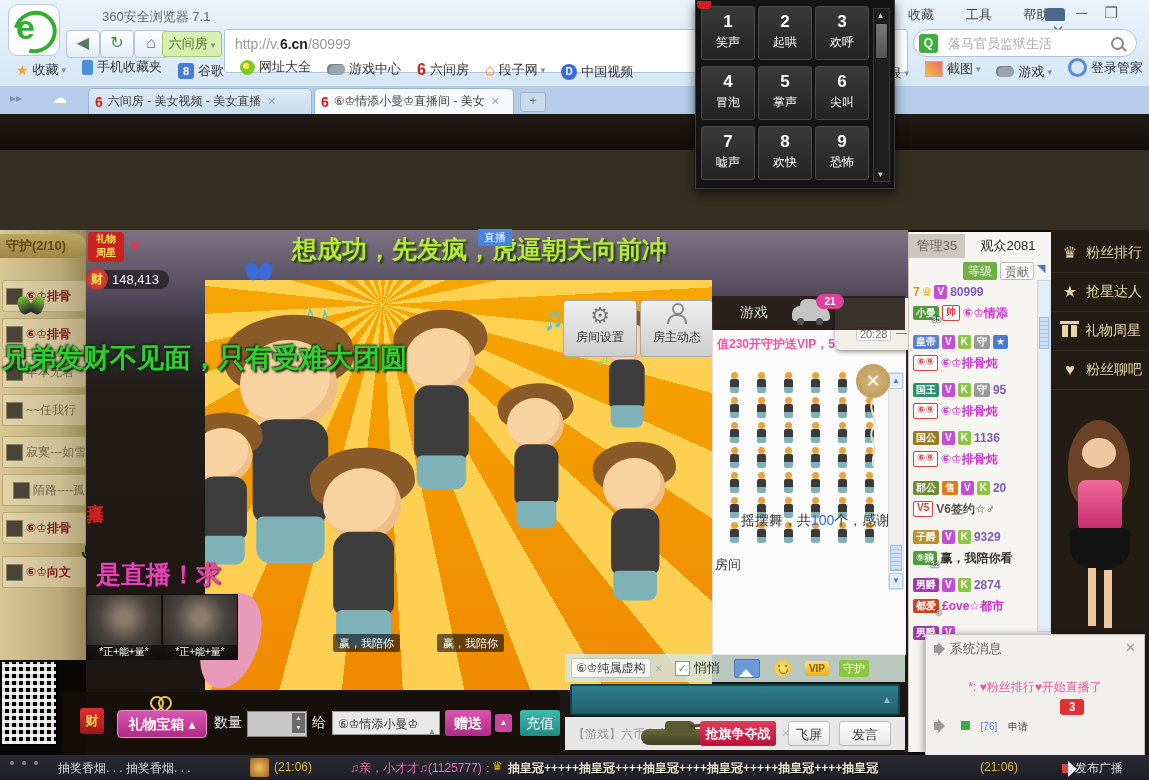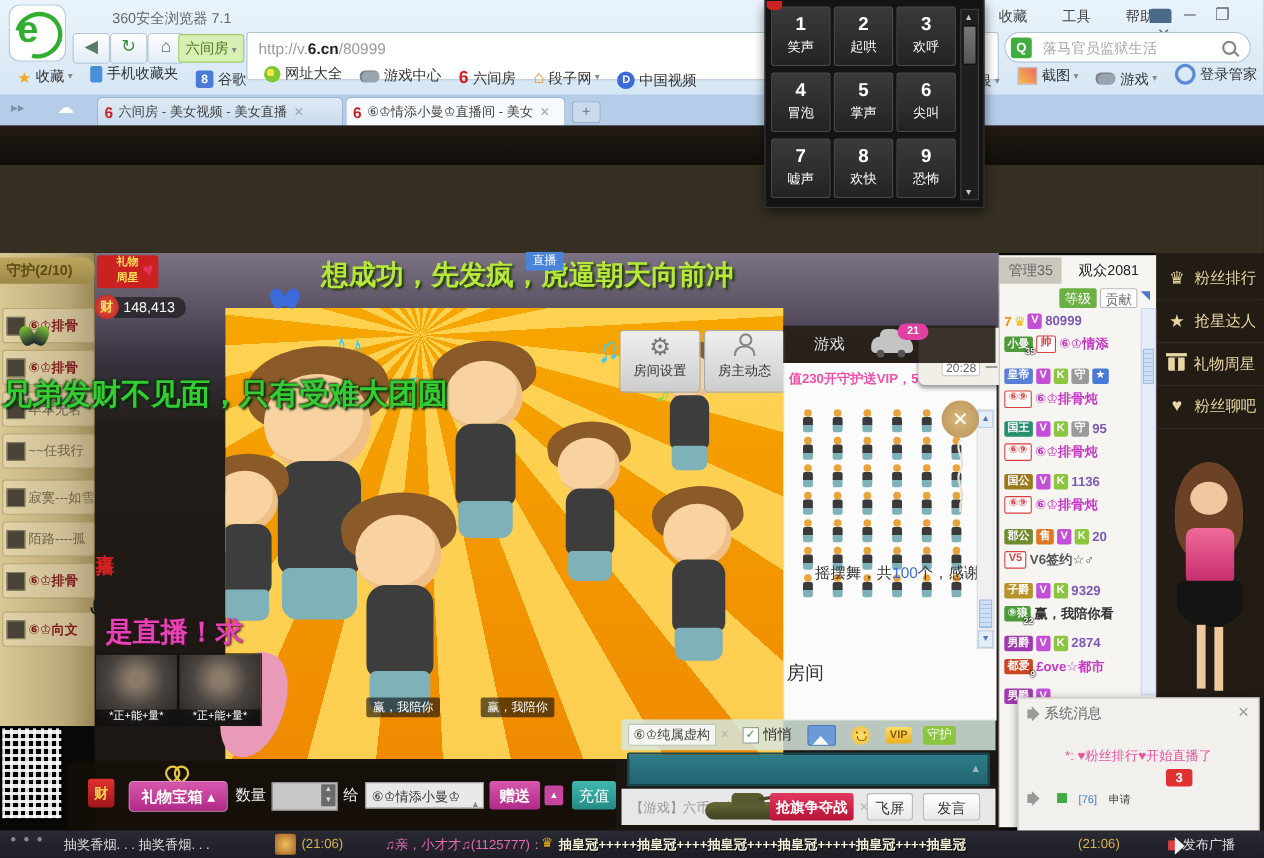--- a/index.html
+++ b/index.html
@@ -111,21 +111,21 @@
   .dancer .face{position:absolute;left:0;top:0;width:54px;height:50px;background:#f8d2a0;border-radius:50%;box-shadow:inset -4px -5px 0 rgba(220,160,90,.35);}
   .dancer .body{position:absolute;left:7px;top:44px;width:42px;height:58px;background:#3d3d3d;border-radius:12px 12px 8px 8px;}
   .dancer .pants{position:absolute;left:9px;top:98px;width:38px;height:26px;background:#7fb2b8;border-radius:4px 4px 8px 8px;}
   .blob{left:203px;top:592px;width:56px;height:98px;background:#e89ab8;border-radius:50% 42% 58% 40%;transform:rotate(12deg);z-index:2;}
   .bfly{position:relative;width:26px;height:18px;}
   .bfly:before,.bfly:after{content:"";position:absolute;top:0;width:13px;height:18px;border-radius:60% 60% 40% 40%;}
   .bfly:before{left:0;transform:rotate(-25deg);}
   .bfly:after{right:0;transform:rotate(25deg);}
   .bfly.blue:before,.bfly.blue:after{background:#3a6bd8;}
   .bfly.green:before,.bfly.green:after{background:linear-gradient(#7ec832,#223);}
-  .weekbadge{left:88px;top:232px;width:56px;height:30px;background:#cc2121;border-radius:3px;color:#ffe05a;font-size:10px;font-weight:bold;text-align:center;line-height:14px;z-index:4;}
+  .weekbadge{left:88px;top:232px;width:36px;height:30px;background:#cc2121;border-radius:3px;color:#ffe05a;font-size:10px;font-weight:bold;text-align:center;line-height:14px;z-index:4;}
   .lips{left:130px;top:236px;color:#e03557;font-size:17px;z-index:4;transform:rotate(-12deg);}
   .wealth-c{left:86px;top:268px;width:22px;height:22px;background:radial-gradient(#e85a4a,#b81c1c);border-radius:50%;color:#ffe05a;font-size:12px;font-weight:bold;text-align:center;line-height:22px;z-index:4;}
   .wealth-p{left:104px;top:270px;height:19px;background:rgba(20,20,20,.62);border-radius:0 9px 9px 0;color:#fff;font-size:13px;line-height:19px;padding:0 10px 0 8px;z-index:3;}
   .greentxt{left:292px;top:233px;font-size:25px;font-weight:bold;color:#b5e838;text-shadow:2px 2px 2px #243a08;z-index:4;white-space:nowrap;}
   .livebadge{left:478px;top:229px;width:34px;height:17px;background:#4a84d8;color:#fff;font-size:11px;text-align:center;line-height:17px;z-index:5;}
   .sidetext{left:84px;top:490px;writing-mode:vertical-rl;color:#d02020;font-weight:bold;font-size:17px;letter-spacing:2px;z-index:4;}
   .pinktext{left:96px;top:558px;font-size:25px;font-weight:bold;color:#e743b5;text-shadow:1px 1px 2px #3a0a2a;z-index:4;white-space:nowrap;}
   .mic{left:82px;top:543px;width:14px;height:24px;z-index:5;}
   .mic:before{content:"";display:block;margin:0 auto;width:9px;height:14px;background:#1a1a1a;border-radius:5px;}
   .mic:after{content:"";display:block;width:13px;height:7px;border:2px solid #1a1a1a;border-top:none;border-radius:0 0 9px 9px;margin-top:-5px;box-sizing:border-box;}
@@ -153,21 +153,21 @@
   
   .chatpanel{left:712px;top:330px;width:193px;height:325px;background:#fbfbfb;border-left:1px solid #ddd;z-index:4;overflow:hidden;}
   .vipnotice{position:absolute;left:4px;top:6px;width:186px;color:#f050a8;font-size:12px;font-weight:bold;white-space:nowrap;overflow:hidden;}
   .emotes{position:absolute;left:14px;top:42px;width:164px;display:flex;flex-wrap:wrap;}
   .md{width:15px;height:22px;position:relative;margin:0 12px 3px 0;}
   .md:nth-child(6n){margin-right:0;}
   .md:before{content:"";position:absolute;top:0;left:4px;width:7px;height:7px;border-radius:50%;background:#e8a33c;}
   .md:after{content:"";position:absolute;top:7px;left:3px;width:9px;height:14px;background:linear-gradient(#3a3a3a 55%,#7fb2b8 55%);border-radius:2px;}
   .giftmsg{position:absolute;left:28px;top:182px;font-size:14px;color:#333;white-space:nowrap;}
   .giftmsg .num{color:#3a6bd8;}
-  .roomlbl{position:absolute;left:2px;top:226px;font-size:17px;color:#333;margin-top:44px;}
+  .roomlbl{position:absolute;left:2px;top:226px;font-size:13px;color:#333;}
   .cscroll{position:absolute;right:2px;top:42px;width:14px;height:216px;background:#f0f0f0;border:1px solid #ddd;}
   .cs-btn{position:absolute;left:0;width:12px;height:14px;background:#e4edf8;border:1px solid #b8cce4;color:#4a7ac8;font-size:8px;text-align:center;line-height:13px;}
   .cs-thumb{position:absolute;left:1px;width:10px;height:24px;background:repeating-linear-gradient(#cfe0f5 0 3px,#a8c4e8 3px 4px);border:1px solid #a0bcdc;}
   
   .chattools{left:565px;top:654px;width:340px;height:28px;background:rgba(214,230,222,.85);z-index:6;display:flex;align-items:center;}
   .recipchip{background:rgba(250,250,250,.85);border:1px solid #b8c8c0;border-radius:2px;font-size:12px;color:#444;line-height:18px;padding:0 4px;margin-left:6px;white-space:nowrap;}
   .tinyx{color:#a8b4ae;font-size:10px;margin:0 4px;}
   .cb{width:13px;height:13px;background:#fff;border:1px solid #8a9a8a;color:#3f9b3f;font-size:11px;line-height:13px;text-align:center;margin:0 4px 0 8px;}
   .quiet{font-size:13px;color:#333;}
   .imgico{width:24px;height:17px;background:#6a9ad8;border:1px solid #4a7ab8;border-radius:2px;margin-left:14px;position:relative;overflow:hidden;}
@@ -681,21 +681,21 @@
           <span class="gname">卒本无名</span>
         </div>
         <div class="gitem" style="top: 164px;">
           <span class="gava"></span>
           <span class="gname">~~任我行</span>
         </div>
         <div class="gitem" style="top: 206px;">
           <span class="gava"></span>
           <span class="gname">寂寞---如雪</span>
         </div>
-        <div class="gitem" style="top: 244px;">
+        <div class="gitem" style="top: 244px; justify-content: flex-end;">
           <span class="gava"></span>
           <span class="gname">陌路----孤</span>
         </div>
         <div class="gitem" style="top: 282px;">
           <span class="gava"></span>
           <span class="gname-vip">⑥♔排骨</span>
         </div>
         <div class="gitem" style="top: 326px;">
           <span class="gava"></span>
           <span class="gname-vip">⑥♔向文</span>

